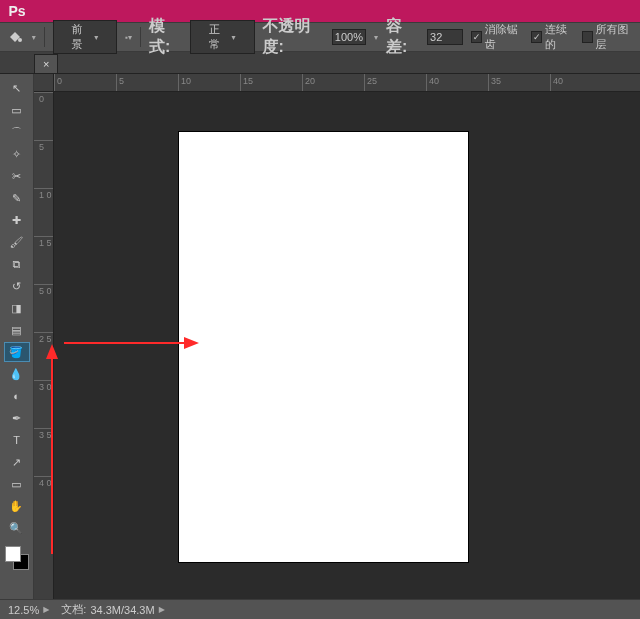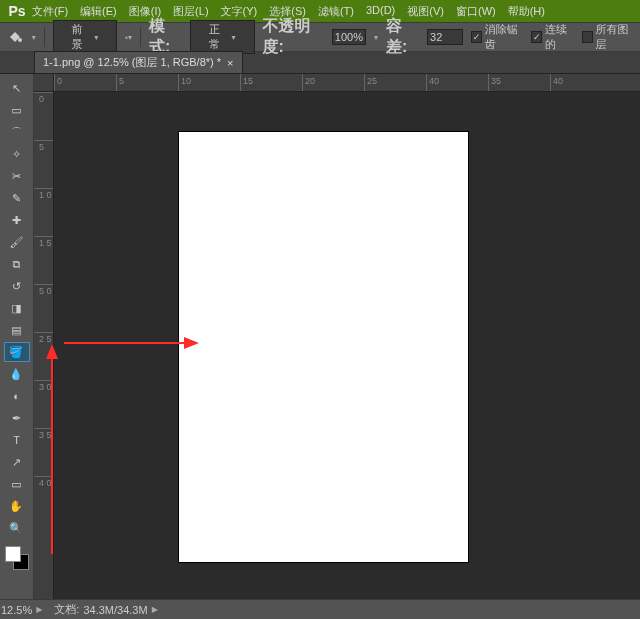--- a/index.html
+++ b/index.html
@@ -1,18 +1,18 @@
 <!DOCTYPE html>
 <html><head>
 <meta charset="utf-8">
 <style>
   *{margin:0;padding:0;box-sizing:border-box;font-family:"Microsoft YaHei",Arial,sans-serif;}
   body{background:#535353;width:640px;height:619px;overflow:hidden;color:#ccc;font-size:11px;}
   
-  .menubar{height:22px;background:#4d7c0f;display:flex;align-items:center;padding:0 4px;}
+  .menubar{height:22px;background:#be185d;display:flex;align-items:center;padding:0 4px;}
   .logo{width:26px;height:22px;display:flex;align-items:center;justify-content:center;color:#eee;font-weight:bold;font-size:14px;}
   .menu-items{display:flex;gap:8px;}
   .menu-item{color:#ddd;font-size:11px;cursor:pointer;padding:2px 2px;}
   
   .options{height:30px;background:#535353;border-top:1px solid #3a3a3a;border-bottom:1px solid #3a3a3a;display:flex;align-items:center;padding:0 6px;gap:8px;}
   .opt-icon{width:20px;height:20px;display:flex;align-items:center;justify-content:center;}
   .dropdown{background:#393939;border:1px solid #222;padding:1px 18px;display:flex;align-items:center;gap:4px;color:#ccc;font-size:11px;min-width:52px;}
   .chev{font-size:8px;color:#aaa;}
   .lbl{color:#ccc;font-size:16px;font-weight:bold;}
   .input-num{background:#393939;border:1px solid #222;color:#ccc;padding:1px 2px;width:36px;font-size:11px;}
@@ -34,42 +34,29 @@
   .canvas-wrap{flex:1;background:#2b2b2b;position:relative;overflow:hidden;}
   .ruler-h{position:absolute;top:0;left:20px;right:0;height:18px;background:#3f3f3f;border-bottom:1px solid #222;display:flex;color:#888;font-size:9px;}
   .ruler-v{position:absolute;top:18px;left:0;width:20px;bottom:0;background:#3f3f3f;border-right:1px solid #222;color:#888;font-size:9px;}
   .r-mark-h{width:62px;border-left:1px solid #666;padding-left:2px;padding-top:2px;}
   .r-mark-v{height:48px;border-top:1px solid #666;padding-top:1px;padding-left:5px;}
   .ruler-corner{position:absolute;top:0;left:0;width:20px;height:18px;background:#3f3f3f;border-right:1px solid #222;border-bottom:1px solid #222;}
   .canvas{position:absolute;top:58px;left:145px;width:289px;height:430px;background:#fff;box-shadow:0 0 0 1px #000;}
   .arrow{position:absolute;top:260px;left:30px;width:135px;height:18px;pointer-events:none;}
   .arrow2{position:absolute;top:270px;left:10px;width:16px;height:210px;pointer-events:none;}
   
-  .statusbar{height:20px;background:#535353;border-top:1px solid #3a3a3a;display:flex;align-items:center;padding:0 1px;gap:12px;color:#ccc;font-size:11px;text-align:right;}
+  .statusbar{height:20px;background:#535353;border-top:1px solid #3a3a3a;display:flex;align-items:center;padding:0 8px;gap:12px;color:#ccc;font-size:11px;text-align:right;}
   .status-seg{display:flex;align-items:center;gap:4px;}
   .play-icon{font-size:8px;color:#aaa;}
 </style>
 </head>
 <body>
 
 <div class="menubar">
   <div class="logo">Ps</div>
-  <div class="menu-items">
-    <span class="menu-item">文件(F)</span>
-    <span class="menu-item">编辑(E)</span>
-    <span class="menu-item">图像(I)</span>
-    <span class="menu-item">图层(L)</span>
-    <span class="menu-item">文字(Y)</span>
-    <span class="menu-item">选择(S)</span>
-    <span class="menu-item">滤镜(T)</span>
-    <span class="menu-item">3D(D)</span>
-    <span class="menu-item">视图(V)</span>
-    <span class="menu-item">窗口(W)</span>
-    <span class="menu-item">帮助(H)</span>
-  </div>
 </div>
 
 <div class="options">
   <div class="opt-icon">
     <svg width="16" height="16" viewBox="0 0 16 16">
         <path d="M3 8l5-5 5 5-5 5z" fill="#ccc"></path>
         <circle cx="13" cy="11" r="2" fill="#ccc"></circle>
       </svg>
   </div>
   <div class="chev">▾</div>
@@ -99,21 +86,20 @@
     <span>连续的</span>
   </label>
   <label class="chk">
     <span class="chk-box"></span>
     <span>所有图层</span>
   </label>
 </div>
 
 <div class="tabbar">
   <div class="tab">
-    <span>1-1.png @ 12.5% (图层 1, RGB/8*) *</span>
     <span class="tab-close">×</span>
   </div>
 </div>
 
 <div class="workspace">
 
   <div class="toolbox" id="toolbox">
       <div class="tool">↖</div>
       <div class="tool">▭</div>
       <div class="tool">⌒</div>

